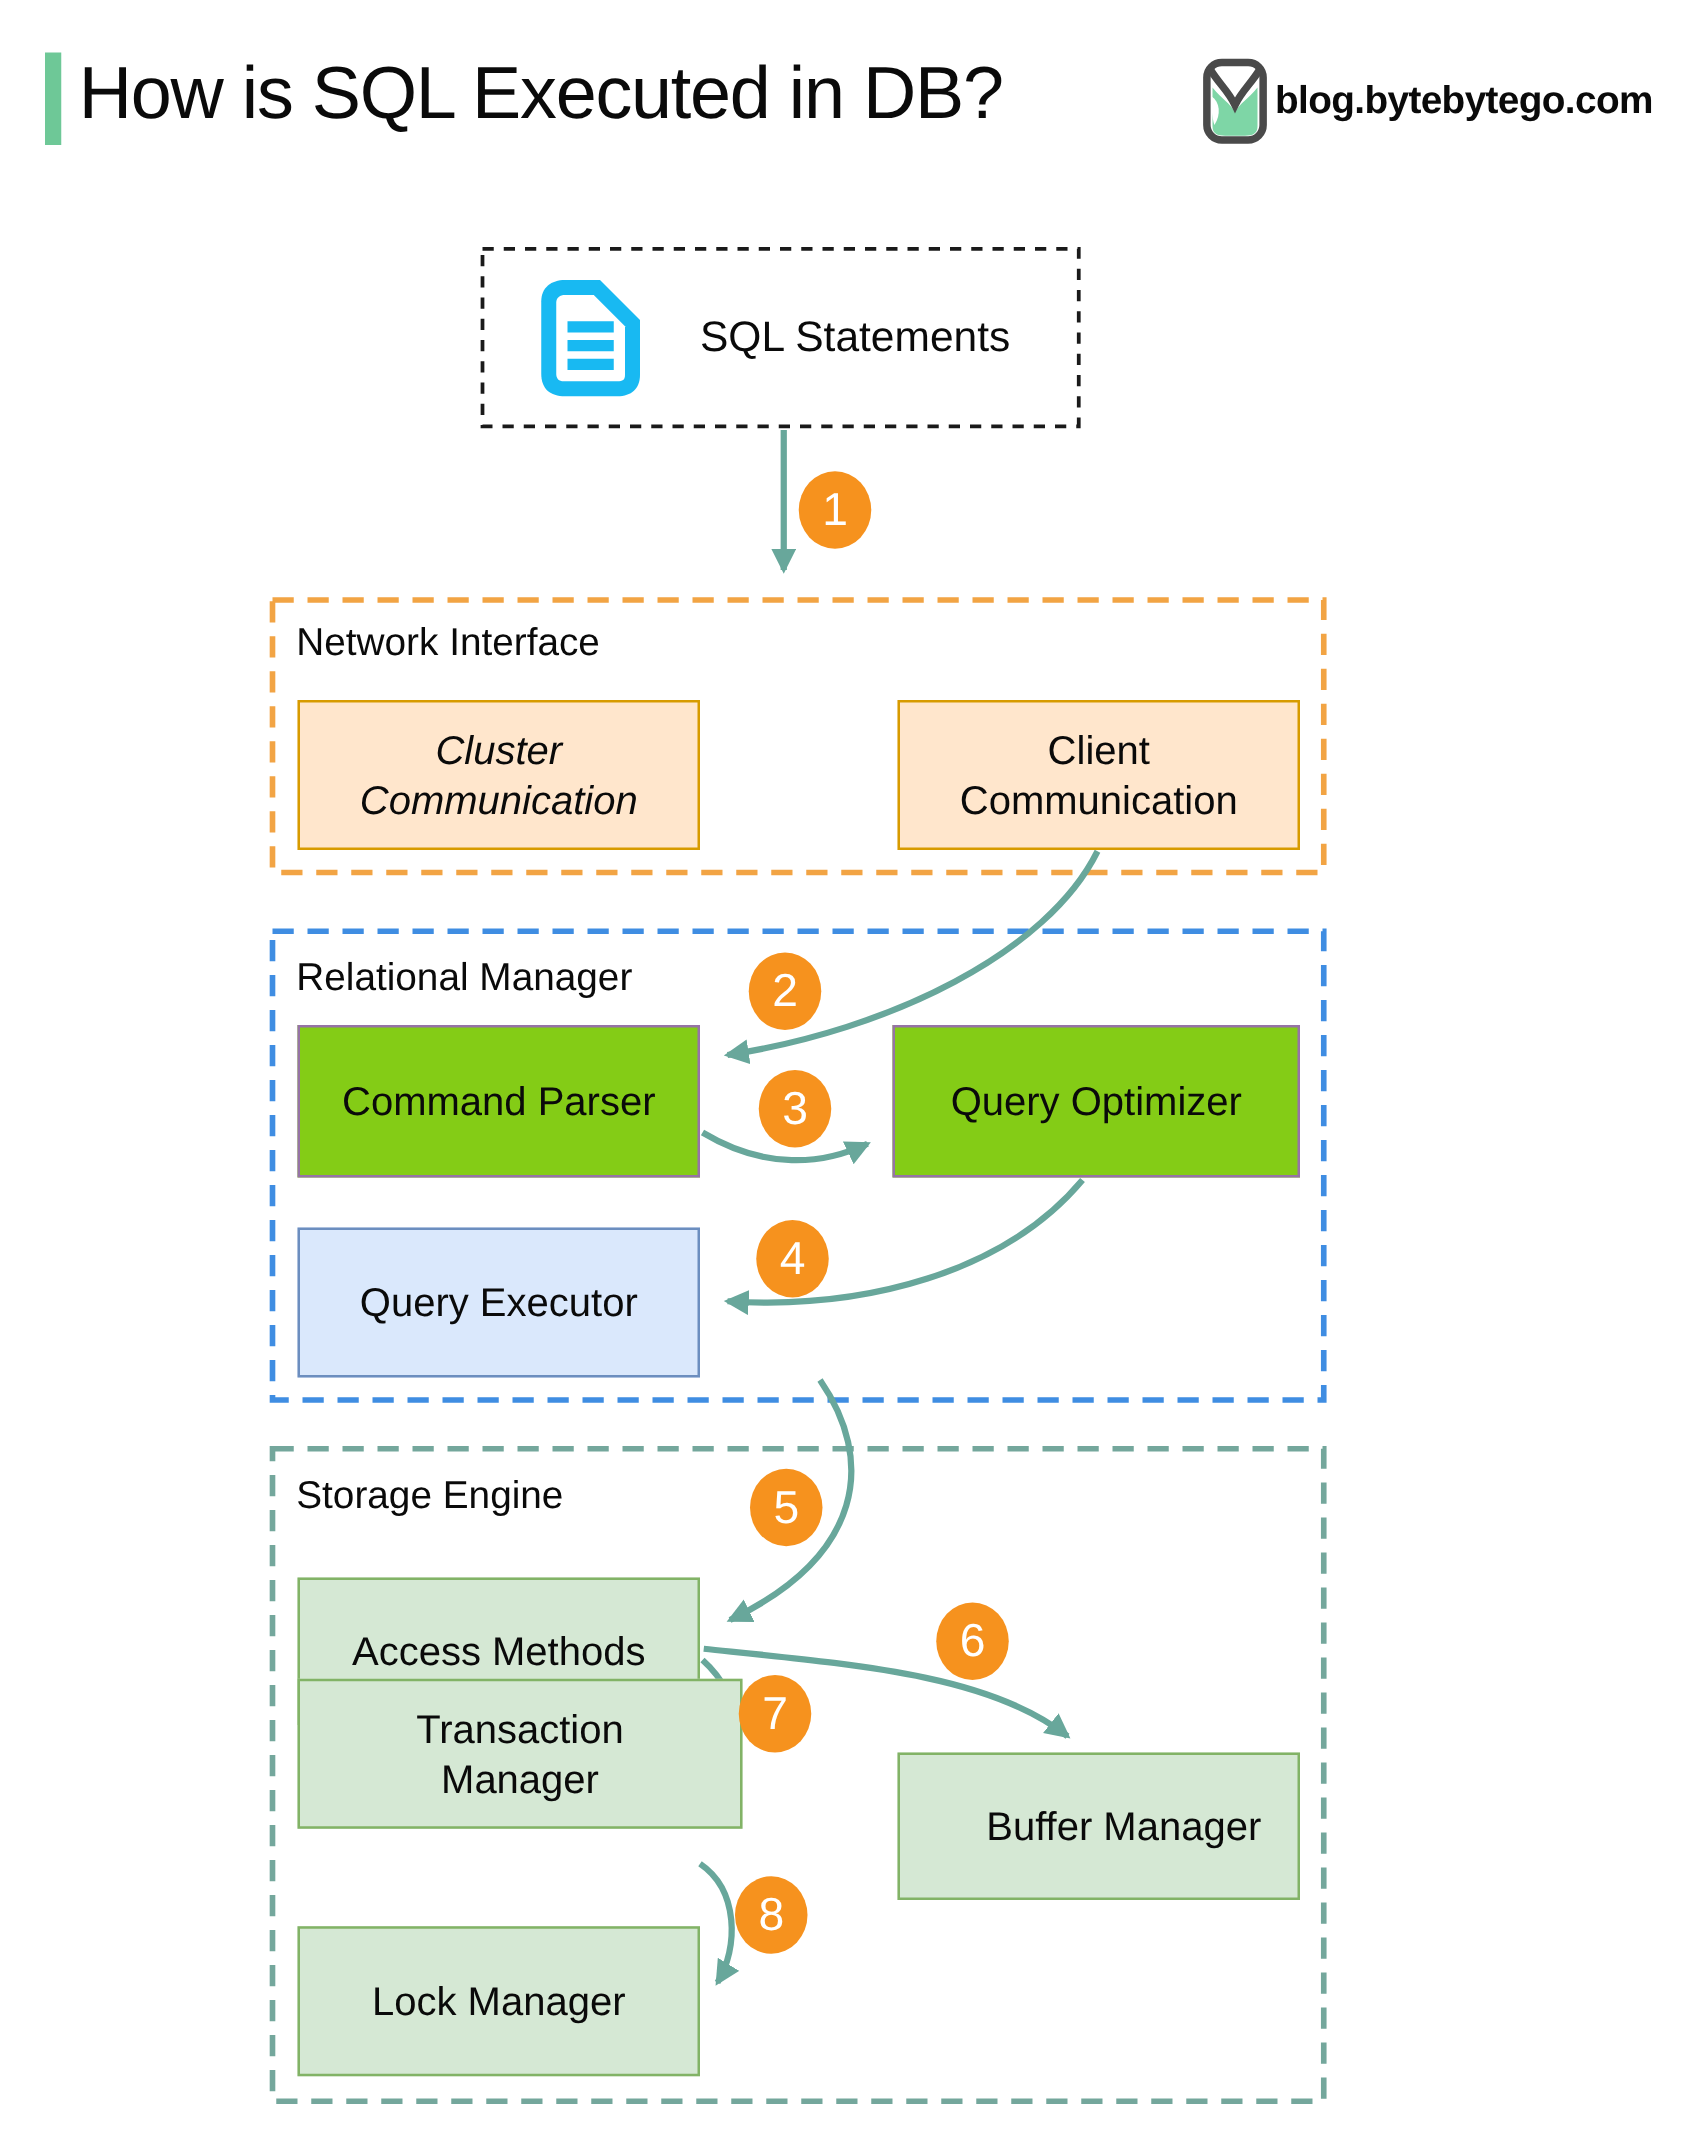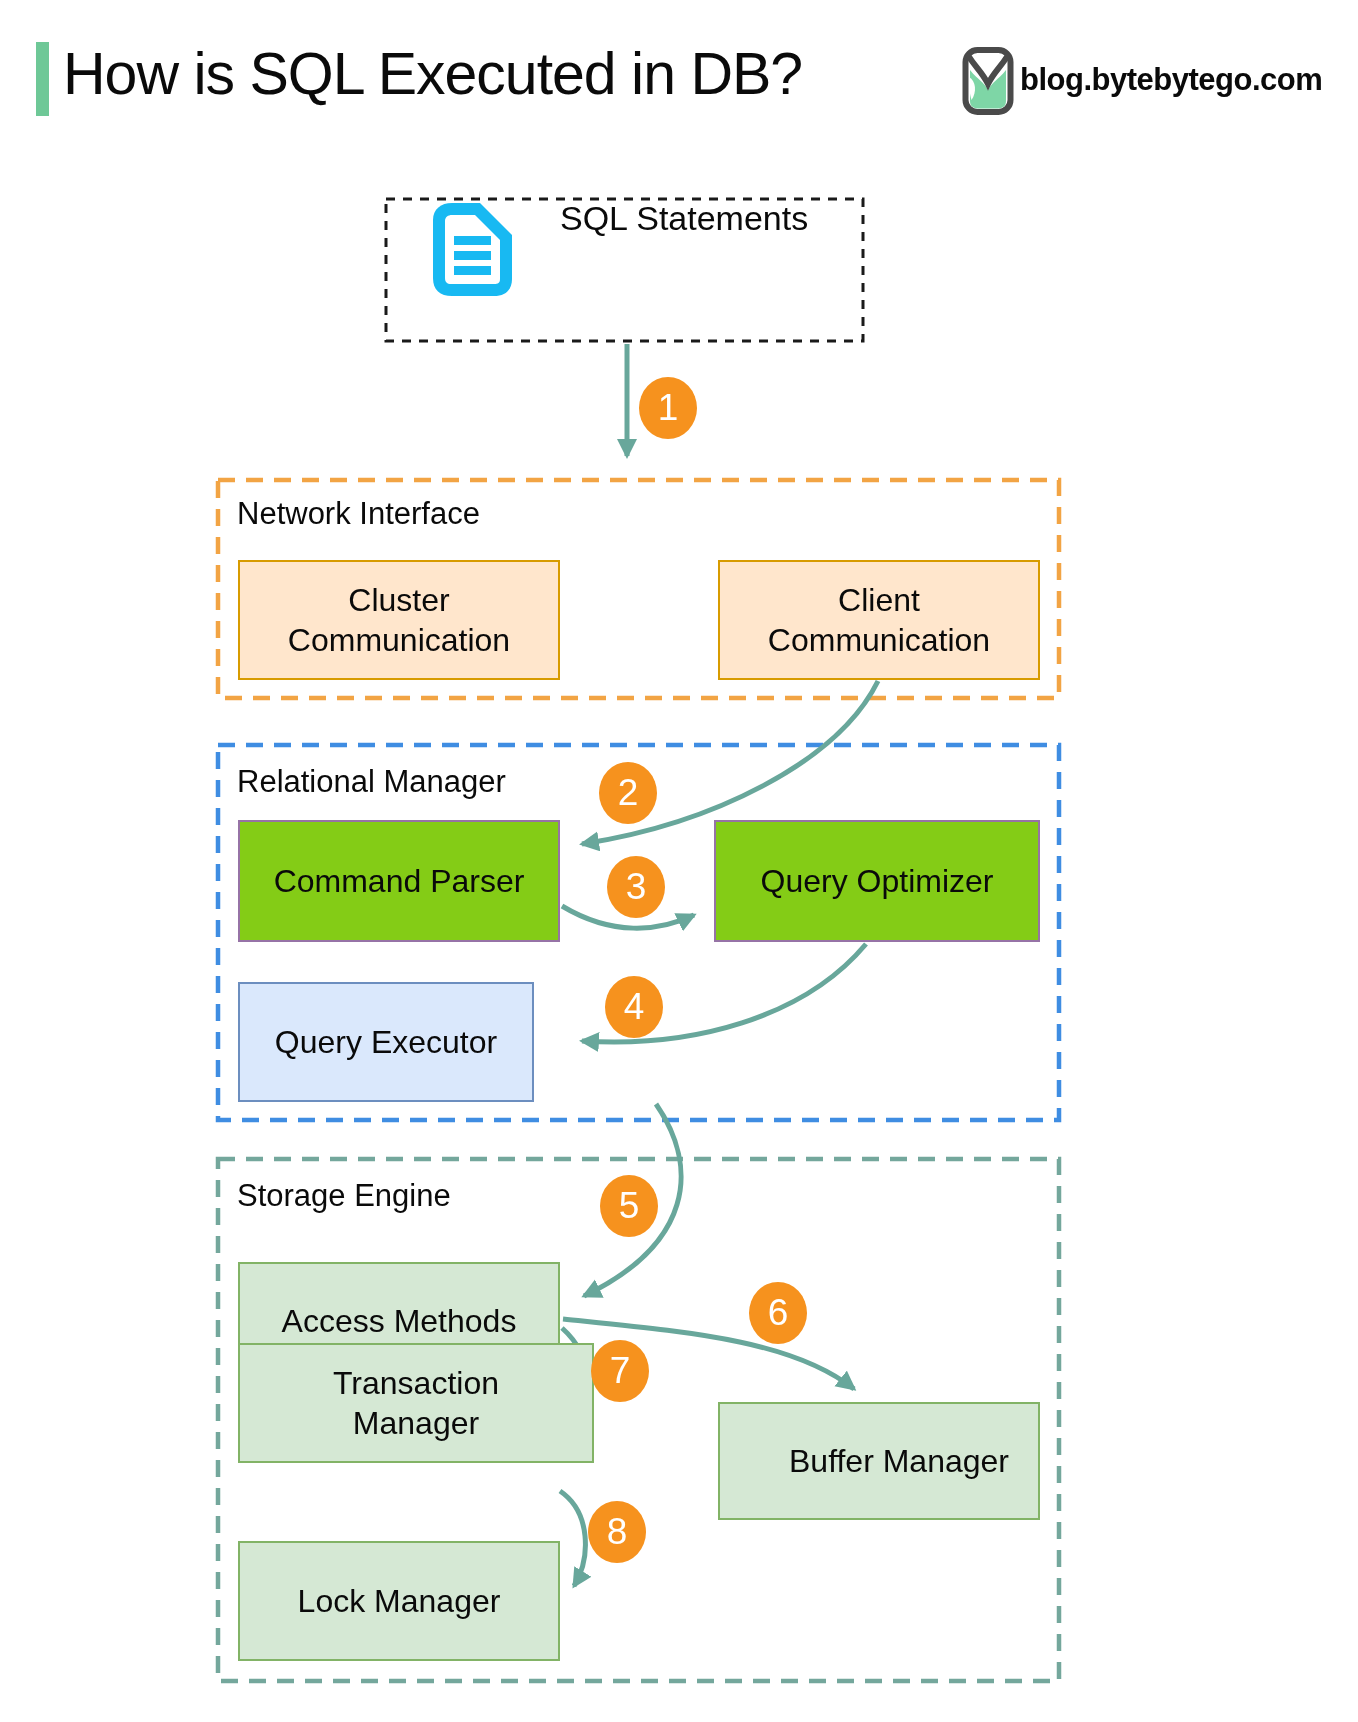--- a/index.html
+++ b/index.html
@@ -16,21 +16,21 @@
   .logo{position:absolute;left:962px;top:44px;width:52px;height:72px;}
   .site-url{
     position:absolute;left:1020px;top:62px;font-size:31px;font-weight:700;color:#0a0a0a;
     white-space:nowrap;letter-spacing:-0.5px;
   }
   
   svg.lines{position:absolute;left:0;top:0;pointer-events:none;}
   
   .sql-box{
     position:absolute;left:386px;top:199px;width:477px;height:142px;
-    display:flex;gap:40px;padding-left:38px;box-sizing:border-box;
+    display:flex;align-items:center;gap:40px;padding-left:38px;box-sizing:border-box;
   }
   .sql-box .doc-icon{width:96px;height:100px;flex:0 0 auto;}
   .sql-label{font-size:34px;color:#0a0a0a;white-space:nowrap;}
   
   .section-title{
     position:absolute;left:237px;font-size:31px;font-weight:400;color:#0a0a0a;white-space:nowrap;
   }
   
   .node{
     position:absolute;display:flex;align-items:center;justify-content:center;
@@ -95,36 +95,36 @@
       <rect x="30" y="52" width="37" height="9" fill="#18B9F2"></rect>
       <rect x="30" y="67" width="37" height="9" fill="#18B9F2"></rect>
     </svg>
     <span class="sql-label">SQL Statements</span>
   </div>
 
   <div class="section-title" style="top:496px;">Network Interface</div>
   <div class="section-title" style="top:764px;">Relational Manager</div>
   <div class="section-title" style="top:1178px;">Storage Engine</div>
 
-  <div class="node orange" style="left:238px;top:560px;width:322px;height:120px;">
+  <div class="node orange" style="left:238px;top:560px;width:322px;height:120px;font-style:italic;">
     <span class="node-label">Cluster
 Communication</span>
   </div>
   <div class="node orange" style="left:718px;top:560px;width:322px;height:120px;">
     <span class="node-label">Client
 Communication</span>
   </div>
 
   <div class="node purple" style="left:238px;top:820px;width:322px;height:122px;">
     <span class="node-label">Command Parser</span>
   </div>
   <div class="node purple" style="left:714px;top:820px;width:326px;height:122px;justify-content:center;">
     <span class="node-label">Query Optimizer</span>
   </div>
-  <div class="node blue" style="left:238px;top:982px;width:296px;height:120px;">
+  <div class="node blue" style="left:238px;top:982px;width:322px;height:120px;">
     <span class="node-label">Query Executor</span>
   </div>
 
   <div class="node green" style="left:238px;top:1262px;width:322px;height:118px;">
     <span class="node-label">Access Methods</span>
   </div>
   <div class="node green" style="left:238px;top:1343px;width:356px;height:120px;">
     <span class="node-label">Transaction
 Manager</span>
   </div>

